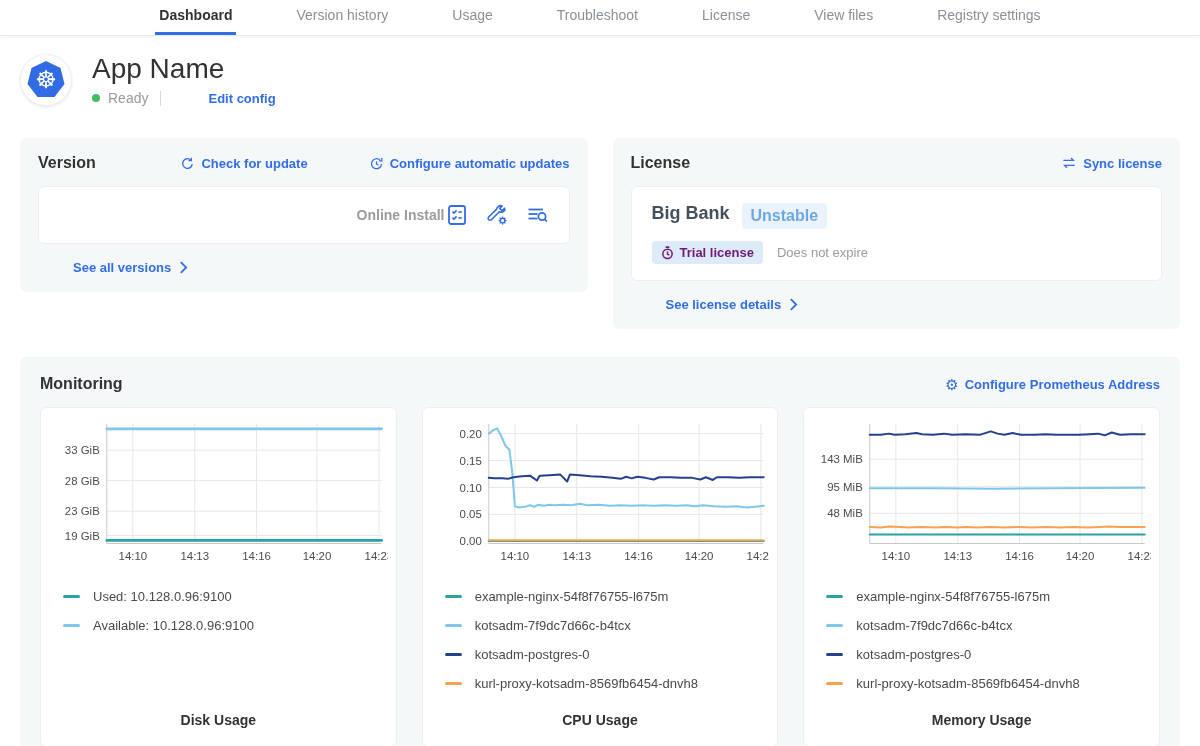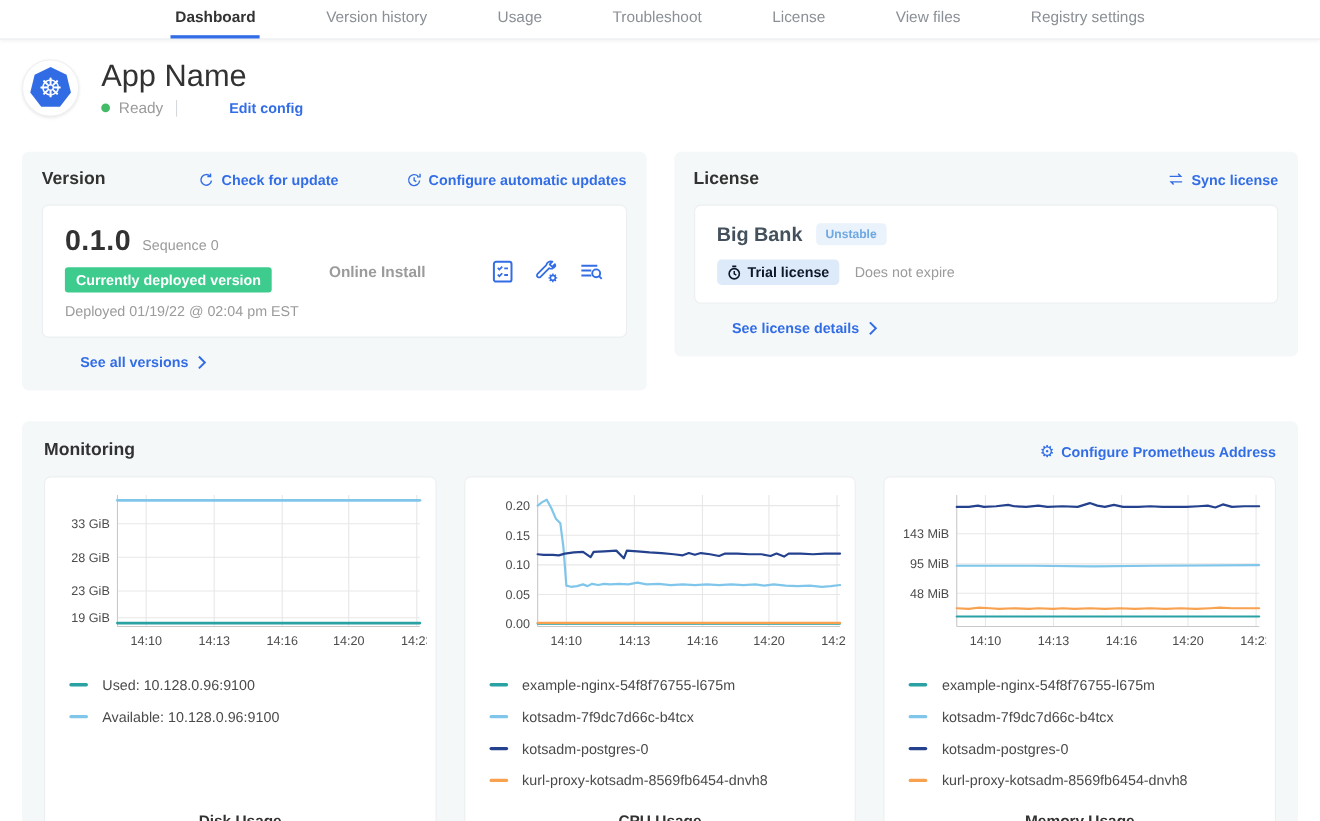--- a/index.html
+++ b/index.html
@@ -38,32 +38,32 @@
 
   
   .ver-row { display:flex; align-items:center; }
   .ver-left { min-width:240px; }
   .ver-line { display:flex; align-items:baseline; gap:10px; }
   .ver-num { font-size:26px; font-weight:700; letter-spacing:.5px; }
   .ver-seq { font-size:13px; color:#9b9b9b; }
   .badge-green { display:inline-block; margin-top:9px; background:#3ecb8e; color:#fff; font-size:13px;
                  font-weight:700; padding:4px 10px; border-radius:3px; }
   .deployed-at { margin-top:9px; font-size:13px; color:#9b9b9b; }
-  .install-type { flex:1; text-align:left; font-size:14px; font-weight:700; color:#9b9b9b; }
+  .install-type { flex:1; text-align:right; font-size:14px; font-weight:700; color:#9b9b9b; }
   .ver-actions { display:flex; gap:16px; align-items:center; }
   .icon-btn { color:#326de6; cursor:pointer; background:none; border:none; padding:0; display:flex; }
   .see-link { margin-top:14px;text-decoration:underline; }
   .chev { margin-left:2px; }
 
   
   .lic-row1 { display:flex; align-items:flex-start; gap:12px; }
   .lic-name { font-size:18px; font-weight:700; color:#44515c; }
-  .badge-lblue { background:#eaf2fb; color:#6ea8e2; font-size:11px; font-weight:700; padding:4px 9px; border-radius:4px; }
+  .badge-lblue { background:#eaf2fb; color:#6ea8e2; font-size:16px; font-weight:700; padding:4px 9px; border-radius:4px; }
   .lic-row2 { display:flex; align-items:center; gap:14px; margin-top:12px; }
-  .badge-trial { background:#ddeafa; color:#0f172a; font-size:13px; font-weight:700; padding:4px 9px;
+  .badge-trial { background:#ddeafa; color:#701a75; font-size:13px; font-weight:700; padding:4px 9px;
                  border-radius:4px; display:inline-flex; align-items:center; gap:6px; }
   .lic-expire { font-size:13px; color:#9b9b9b; }
 
   
   .monitoring { margin-top:28px; padding:18px 20px 18px; }
   .charts-grid { display:grid; grid-template-columns:1fr 1fr 1fr; gap:25px; margin-top:4px; }
   .chart-card { background:#fff; border:1px solid #eceff1; border-radius:6px; padding:10px 8px 14px;
                 height:340px; display:flex; flex-direction:column; }
   .chart-card svg.chart { width:100%; display:block; }
   svg text.tick { font-size:11.5px; fill:#4c4c4c; font-family:"Liberation Sans","DejaVu Sans",sans-serif; }
@@ -123,28 +123,20 @@
             <svg width="15" height="15" viewBox="0 0 24 24">
                 <path d="M20 13a8 8 0 1 1-2.3-6.3" fill="none" stroke="currentColor" stroke-width="2"></path>
                 <path d="M20.6 3.2v4.4h-4.4" fill="none" stroke="currentColor" stroke-width="2"></path>
                 <path d="M12 8.2v4.6l3.1 1.9" fill="none" stroke="currentColor" stroke-width="2"></path>
               </svg>
             <span>Configure automatic updates</span>
           </a>
         </div>
       </div>
       <div class="inner-card ver-row">
-        <div class="ver-left">
-          <div class="ver-line">
-            <span class="ver-num">0.1.0</span>
-            <span class="ver-seq">Sequence 0</span>
-          </div>
-          <span class="badge-green">Currently deployed version</span>
-          <div class="deployed-at">Deployed 01/19/22 @ 02:04 pm EST</div>
-        </div>
         <div class="install-type">Online Install</div>
         <div class="ver-actions">
           <button class="icon-btn">
             <svg width="24" height="24" viewBox="0 0 24 24">
                 <rect x="4" y="3" width="16" height="18" rx="2" fill="none" stroke="currentColor" stroke-width="1.8"></rect>
                 <path d="M7.5 8.6l1.5 1.5 2.6-2.7" fill="none" stroke="currentColor" stroke-width="1.6"></path>
                 <line x1="13.4" y1="9" x2="16.8" y2="9" stroke="currentColor" stroke-width="1.6"></line>
                 <path d="M7.5 14.6l1.5 1.5 2.6-2.7" fill="none" stroke="currentColor" stroke-width="1.6"></path>
                 <line x1="13.4" y1="15" x2="16.8" y2="15" stroke="currentColor" stroke-width="1.6"></line>
               </svg>

